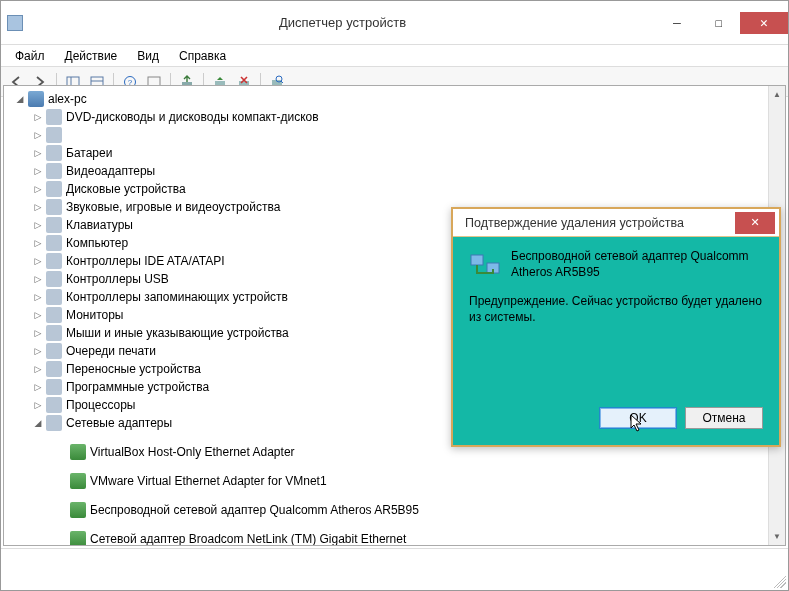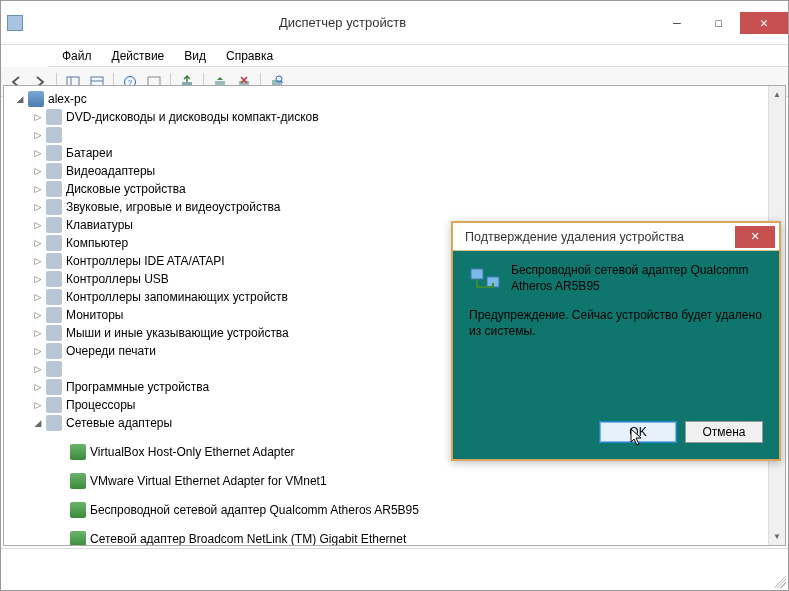--- a/index.html
+++ b/index.html
@@ -31,21 +31,21 @@
 .titlebar .title { flex: 1; text-align: center; font-size: 13px; color: #333; }
 .win-buttons { display: flex; }
 .win-btn {
   width: 42px; height: 22px; display: flex; align-items: center; justify-content: center;
   font-family: monospace; font-size: 13px; color: #333; background: #fff;
   border: none; cursor: pointer;
 }
 .win-btn.close { background: #c75050; color: #fff; width: 48px; }
 .menubar {
   height: 22px; padding: 2px 6px; display: flex; gap: 4px;
-  border-bottom: 1px solid #ddd; background: #fff; margin-left: 47px;
+  border-bottom: 1px solid #ddd; background: #fff;
 }
 .menu-item { padding: 2px 8px; cursor: pointer; }
 .toolbar {
   height: 30px; display: flex; align-items: center; padding: 2px 4px;
   gap: 2px; border-bottom: 1px solid #ddd; background: #f7f7f7;
 }
 .tb-btn {
   width: 22px; height: 22px; display: flex; align-items: center;
   justify-content: center; border: 1px solid transparent; cursor: pointer;
 }
@@ -89,22 +89,22 @@
 }
 .statusbar .grip {
   width:16px; height:16px; margin-left:auto;
   background:
     linear-gradient(135deg, transparent 60%, #bbb 60%, #bbb 65%, transparent 65%,
     transparent 70%, #bbb 70%, #bbb 75%, transparent 75%,
     transparent 80%, #bbb 80%, #bbb 85%, transparent 85%);
 }
 
 .dialog {
-  position: absolute; left: 450px; top: 220px; width: 330px;
-  background: #0f766e; border: 2px solid #d8a75a;
+  position: absolute; left: 450px; top: 206px; width: 330px;
+  background: #14b8a6; border: 2px solid #d8a75a;
   box-shadow: 0 2px 8px rgba(0,0,0,0.25);
 }
 .dialog-title {
   height: 28px; background: #fff; display: flex; align-items: center;
   padding: 0 4px 0 12px; border-bottom: 1px solid #e0c58b;
 }
 .dialog-title .txt { flex: 1; font-size: 12.5px; color: #333; }
 .dialog-close {
   width: 40px; height: 22px; background: #c75050; color: #fff;
   display: flex; align-items: center; justify-content: center; cursor: pointer;
@@ -291,20 +291,21 @@
       <span>Мыши и иные указывающие устройства</span>
     </div>
           <div class="tree-item depth-1">
       <span class="expander">▷</span>
       <span class="node-icon ico-generic"></span>
       <span>Очереди печати</span>
     </div>
           <div class="tree-item depth-1">
       <span class="expander">▷</span>
       <span class="node-icon ico-generic"></span>
+      <span>Переносные устройства</span>
     </div>
           <div class="tree-item depth-1">
       <span class="expander">▷</span>
       <span class="node-icon ico-generic"></span>
       <span>Программные устройства</span>
     </div>
           <div class="tree-item depth-1">
       <span class="expander">▷</span>
       <span class="node-icon ico-generic"></span>
       <span>Процессоры</span>

